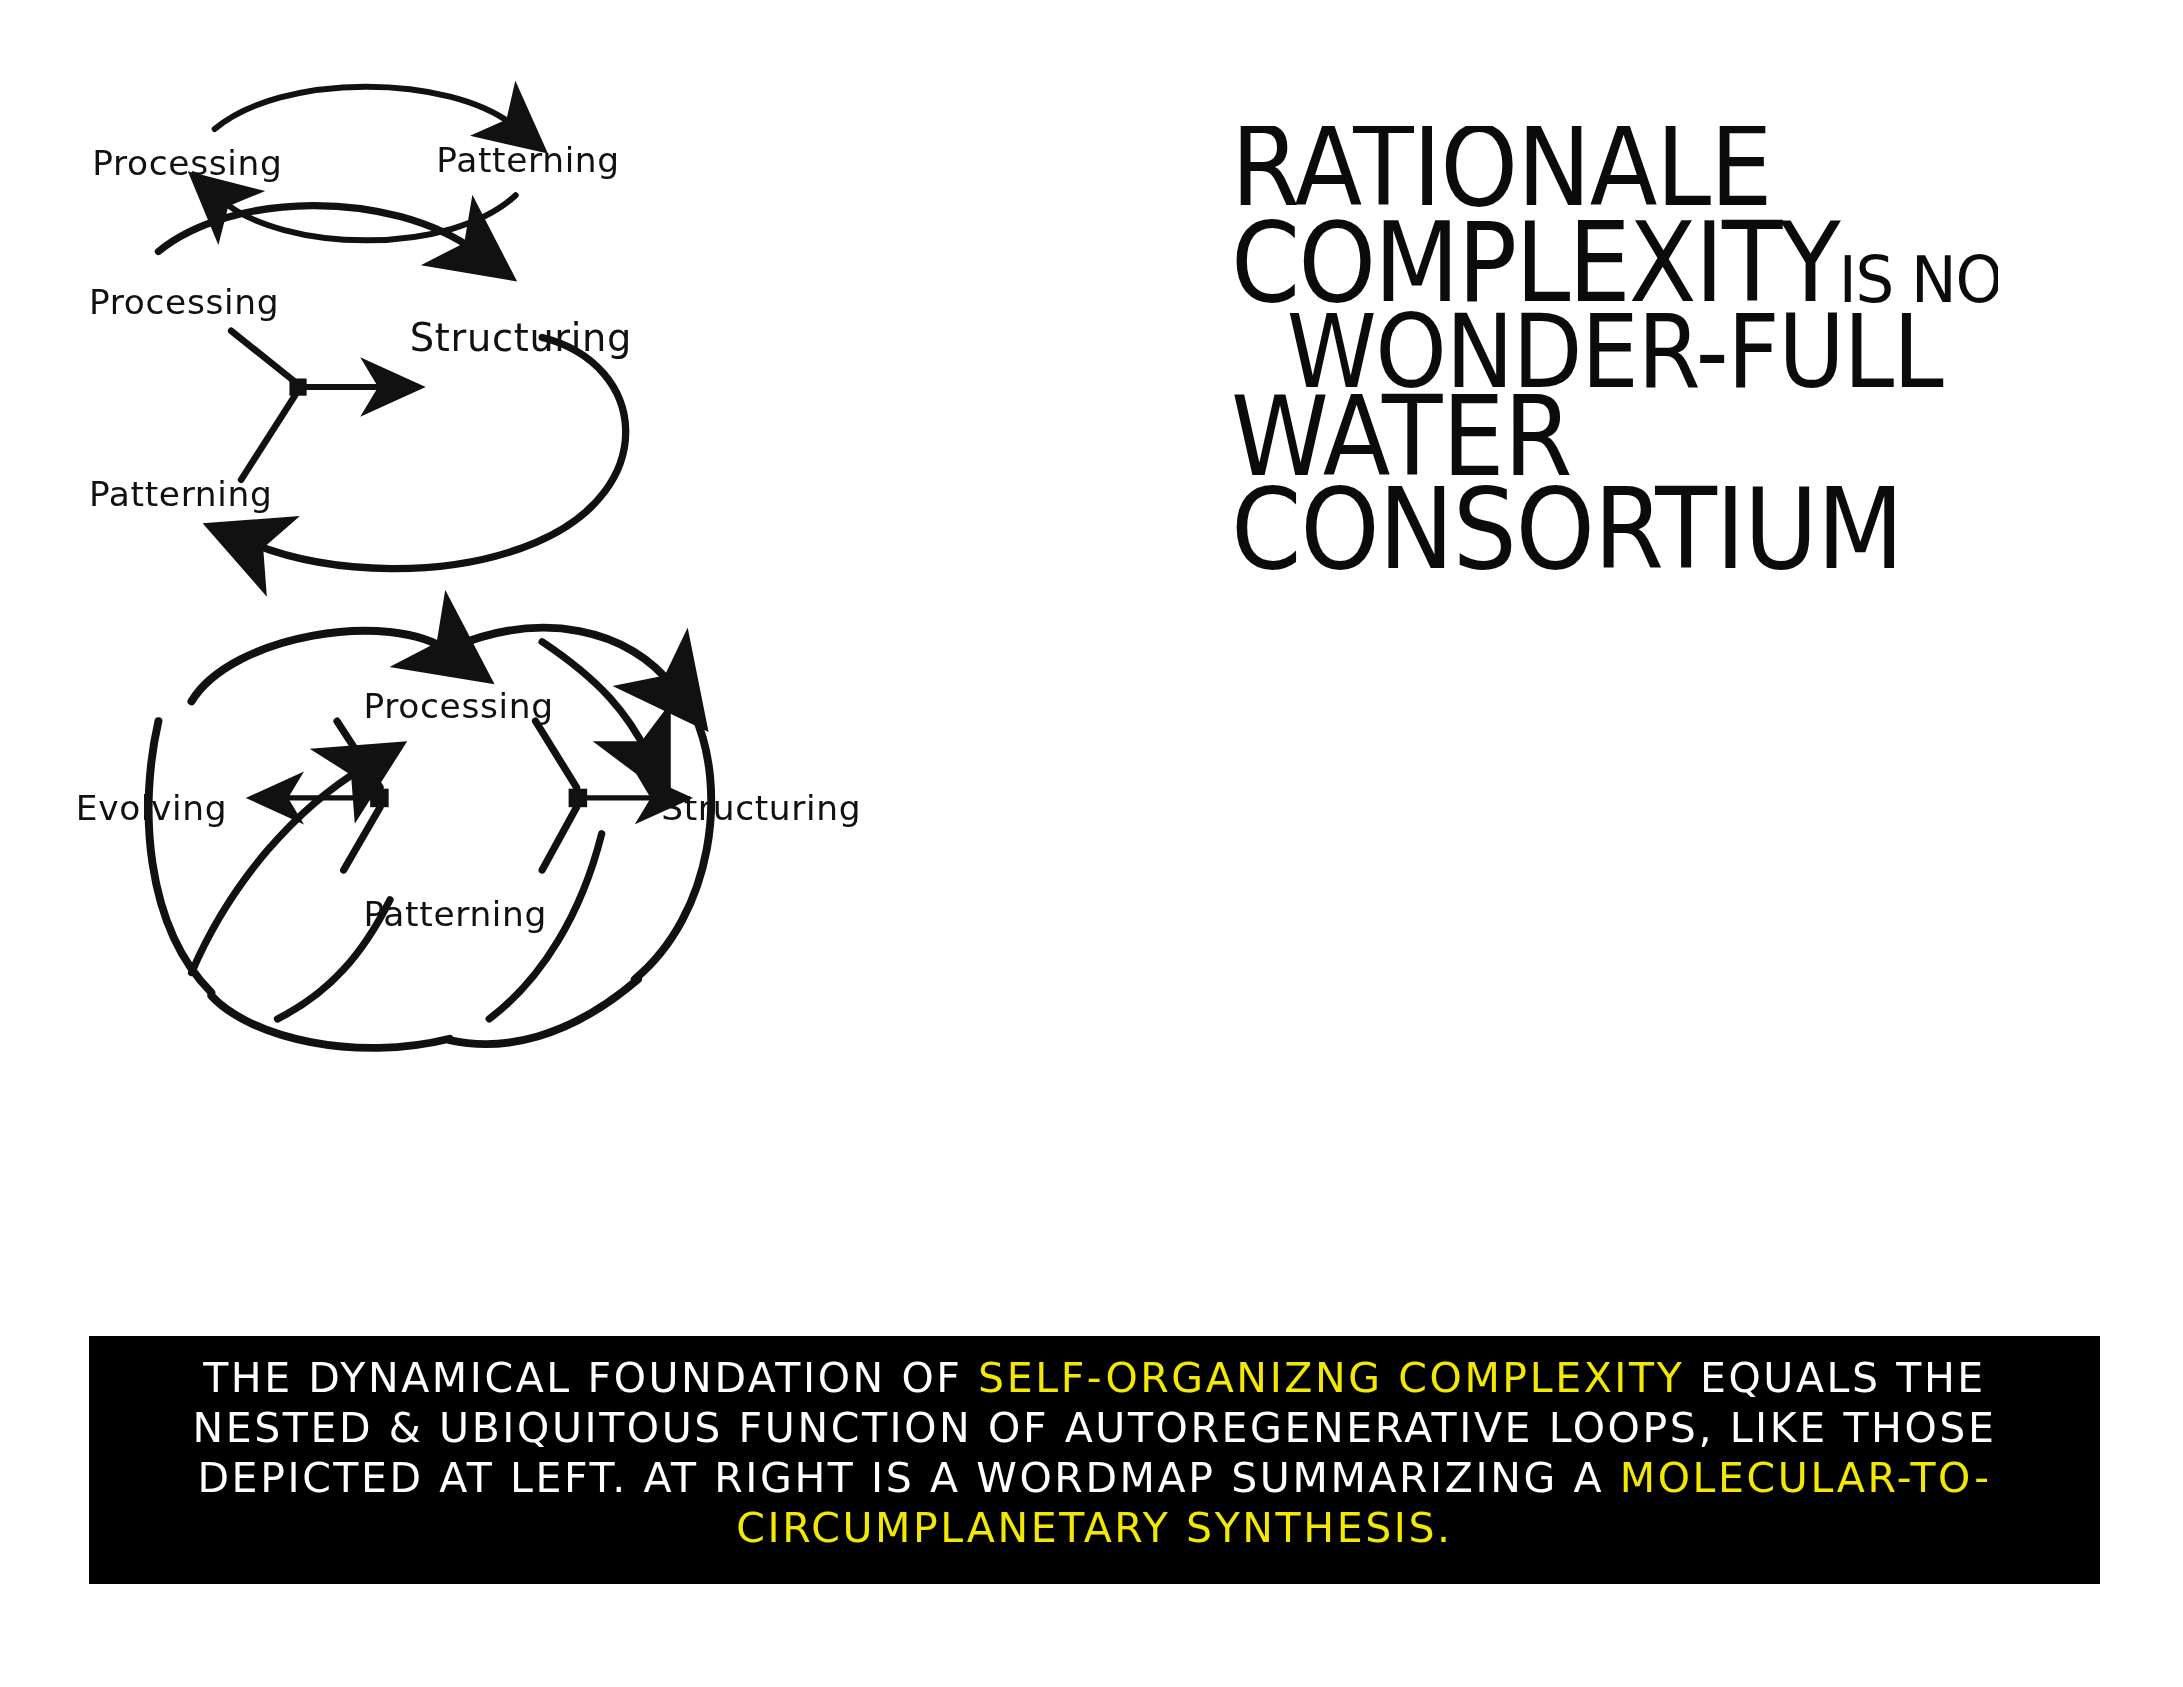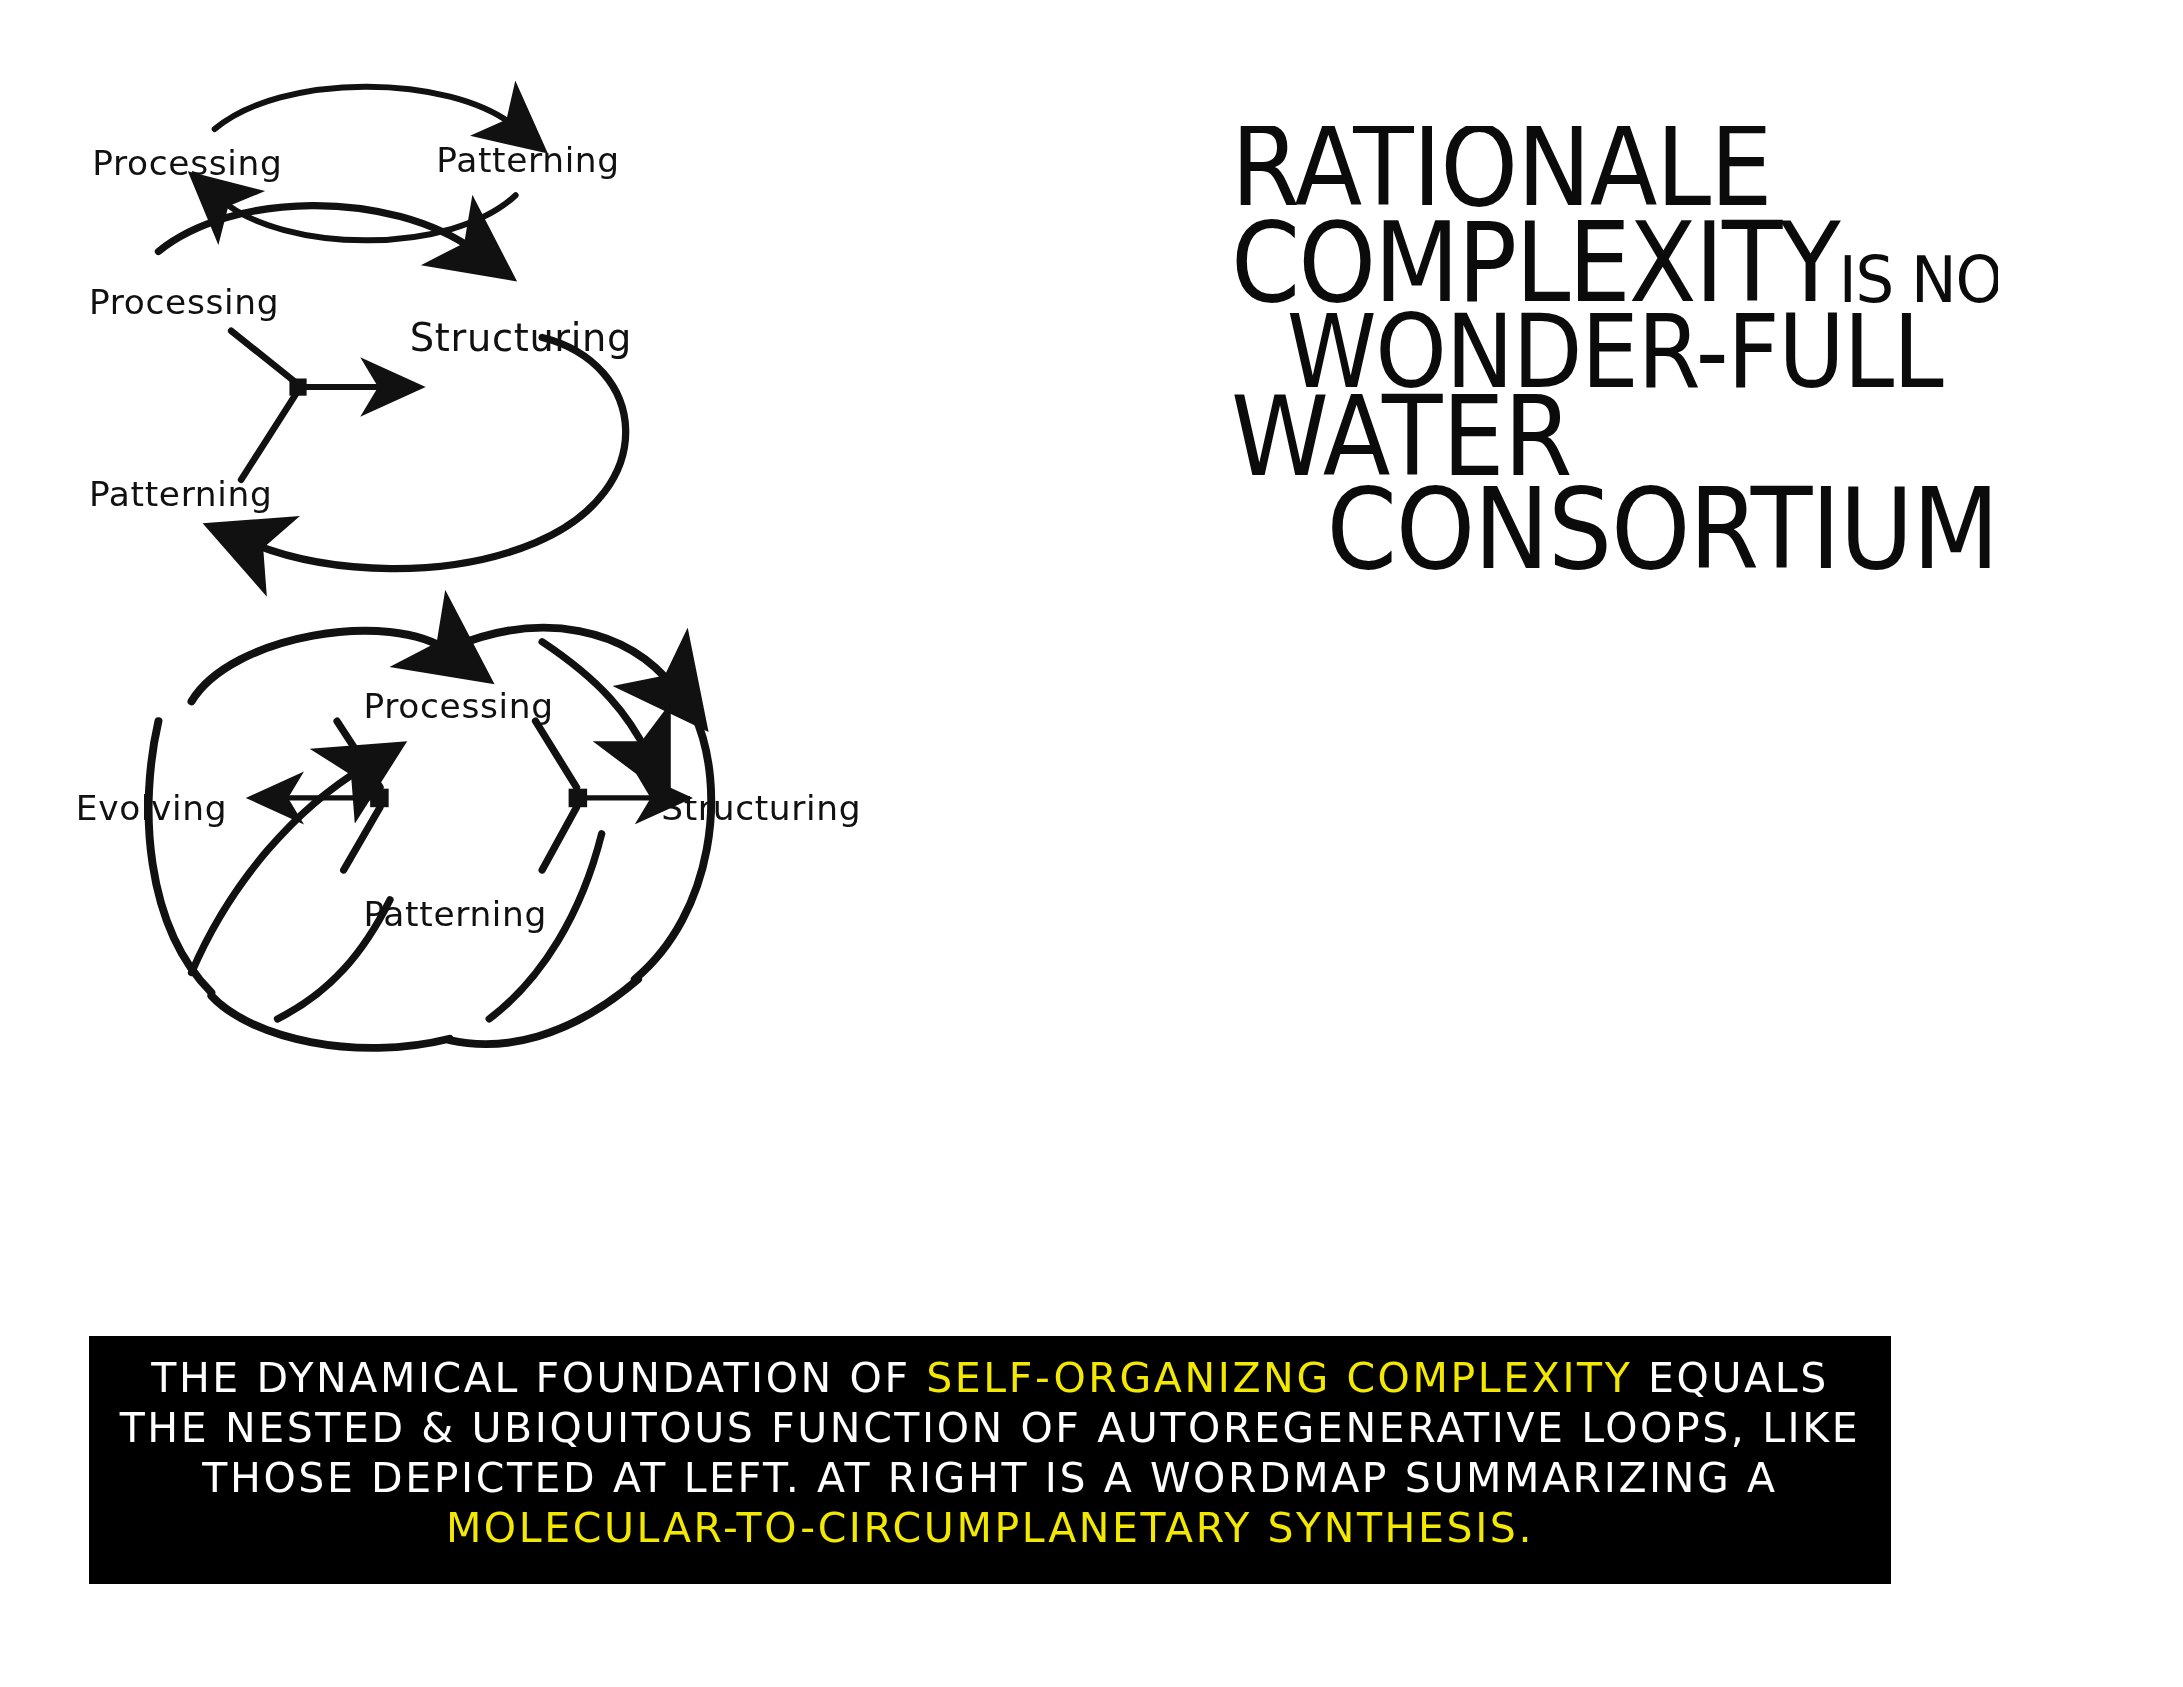--- a/index.html
+++ b/index.html
@@ -78,28 +78,28 @@
   
   #wm-row-0 { font-size: 99px; letter-spacing: -1.3px; margin-bottom: 4px; }
   #wm-row-1 { font-size: 99px; letter-spacing: -2px; margin-bottom: 1.3px; }
   #wm-row-1 .wm-sub { font-size: 61px; letter-spacing: -1.3px; }
   #wm-row-2 { font-size: 99px; letter-spacing: -1.3px; margin-bottom: 1.3px; }
   #wm-row-3 { font-size: 91px; letter-spacing: -1.3px; margin-bottom: -4px; justify-content: center; }
   #wm-row-4 { font-size: 99px; letter-spacing: -0.7px; margin-bottom: 1.3px; text-align: right; }
   #wm-row-5 { font-size: 97px; letter-spacing: -2px; margin-bottom: 2.6px; }
   #wm-row-6 { font-size: 120px; letter-spacing: 4px; margin-bottom: 1.3px; }
   #wm-row-7 { font-size: 105px; letter-spacing: -0.7px; margin-bottom: 1.3px; }
-  #wm-row-8 { font-size: 101px; letter-spacing: -1.3px; justify-content: flex-end; }
+  #wm-row-8 { font-size: 101px; letter-spacing: -1.3px; }
 
   
   #caption-bar {
     position: absolute;
     left: 89px;
     top: 1336px;
-    width: 1802px;
+    width: 2011px;
     height: 248px;
     background: #000000;
     color: #ffffff;
     box-sizing: border-box;
     padding: 17px 26.5px 13.2px 26.5px;
     text-align: center;
     font-family: "DejaVu Sans", sans-serif;
     font-size: 41px;
     letter-spacing: 2.6px;
     line-height: 1.22;

